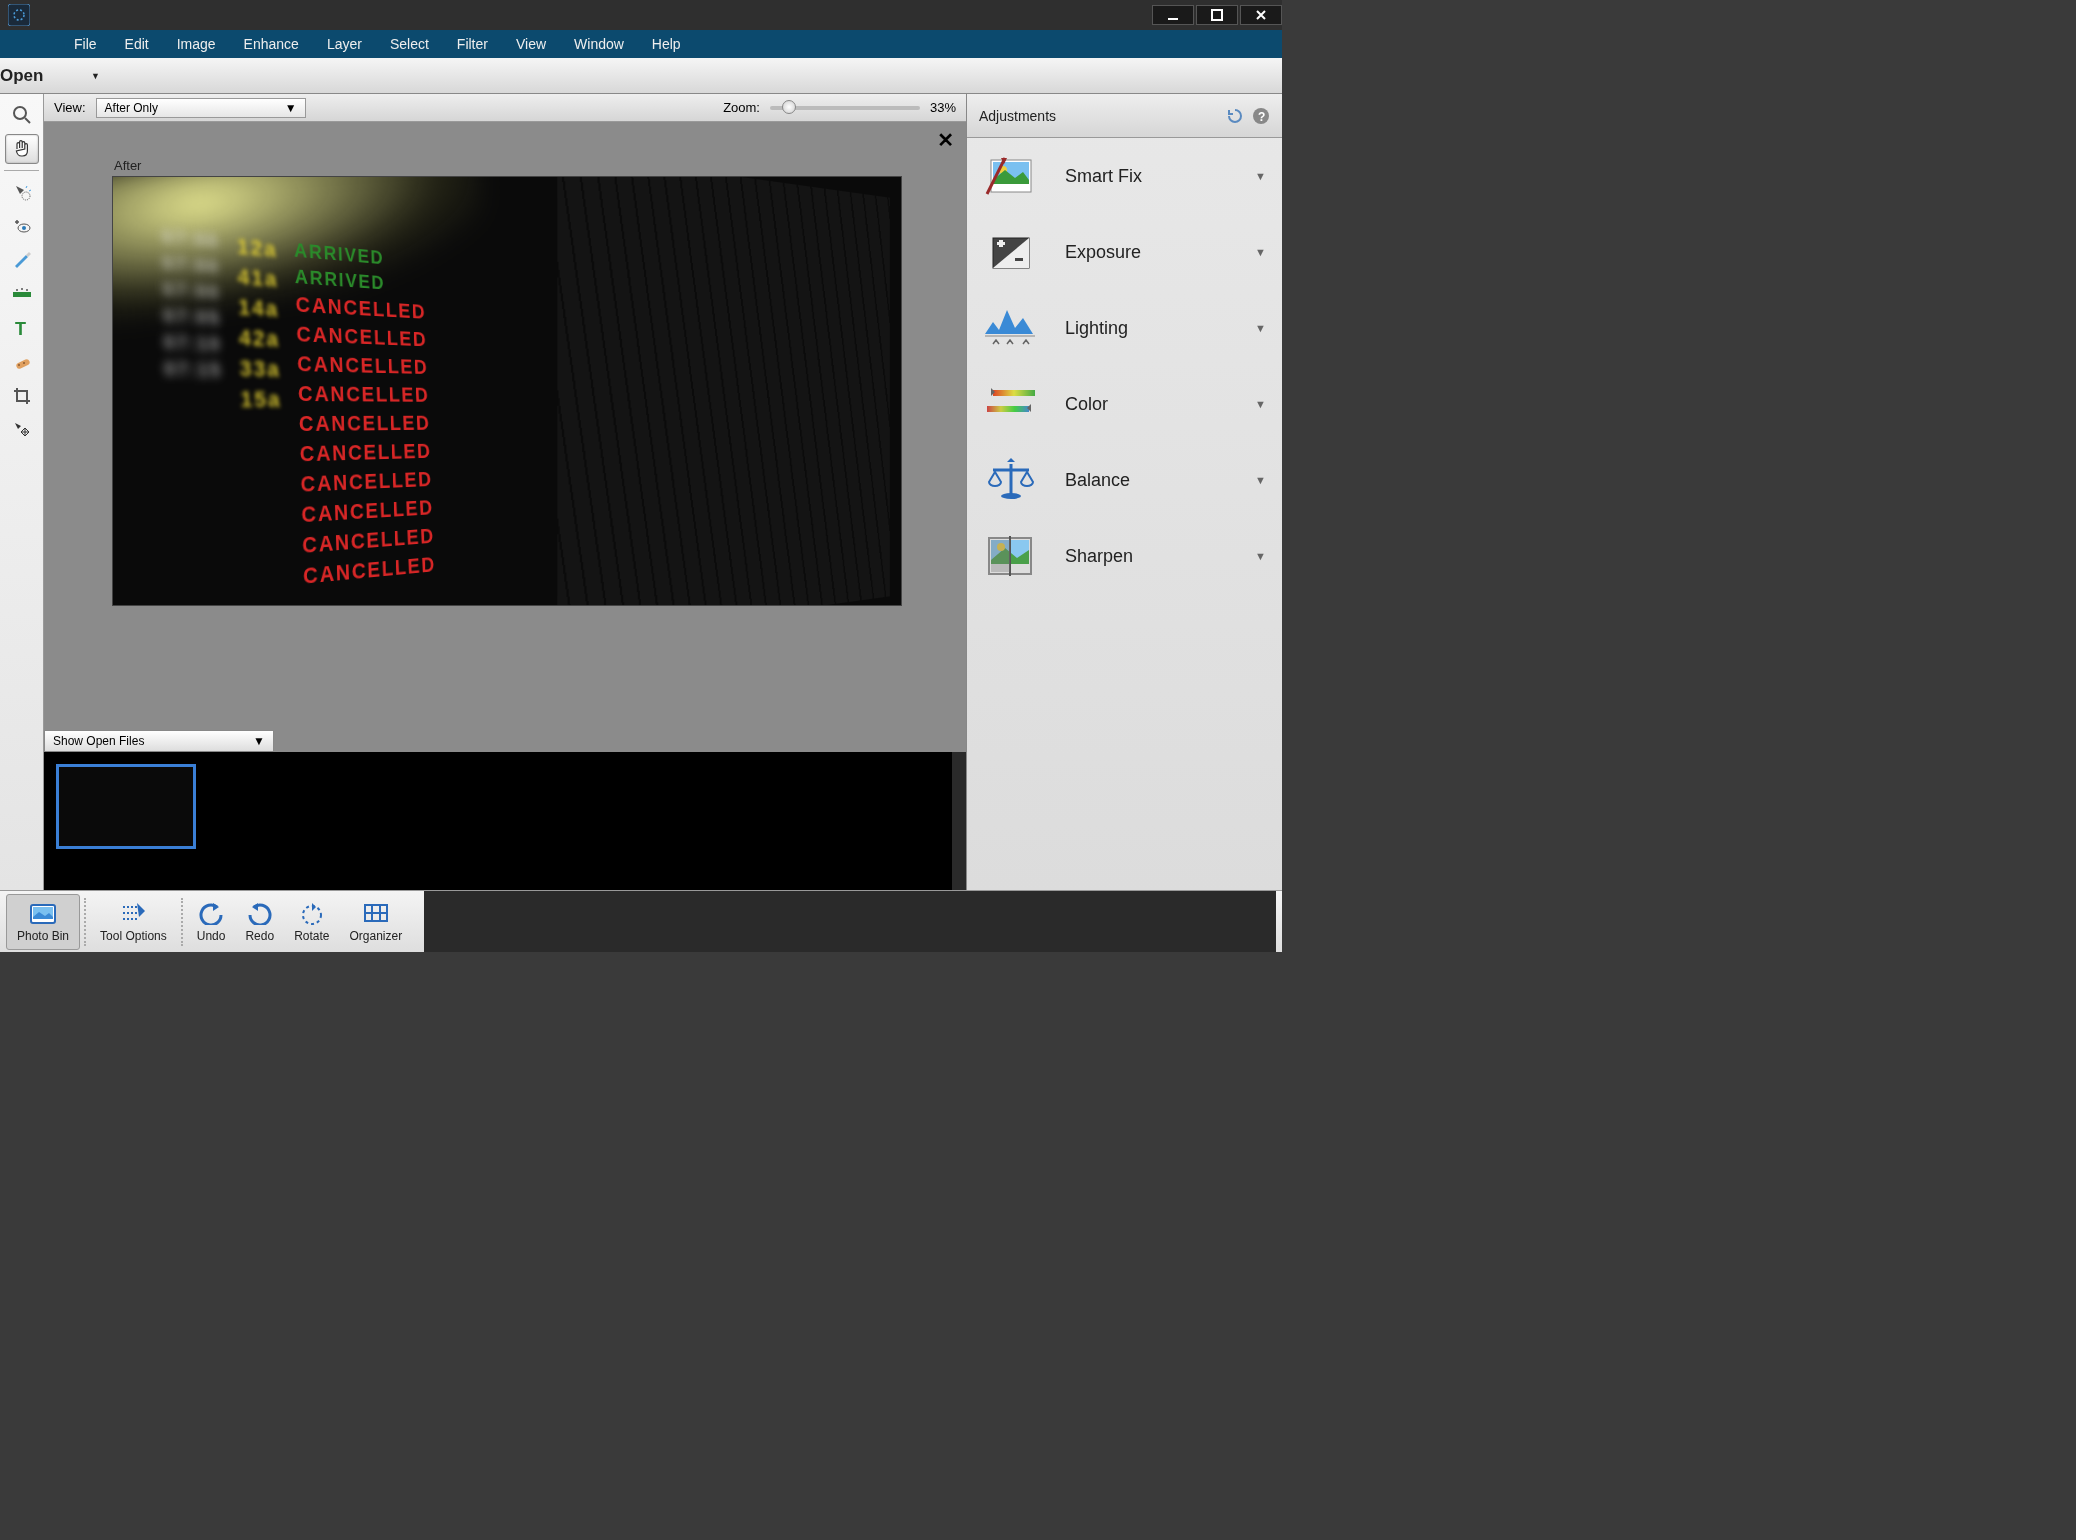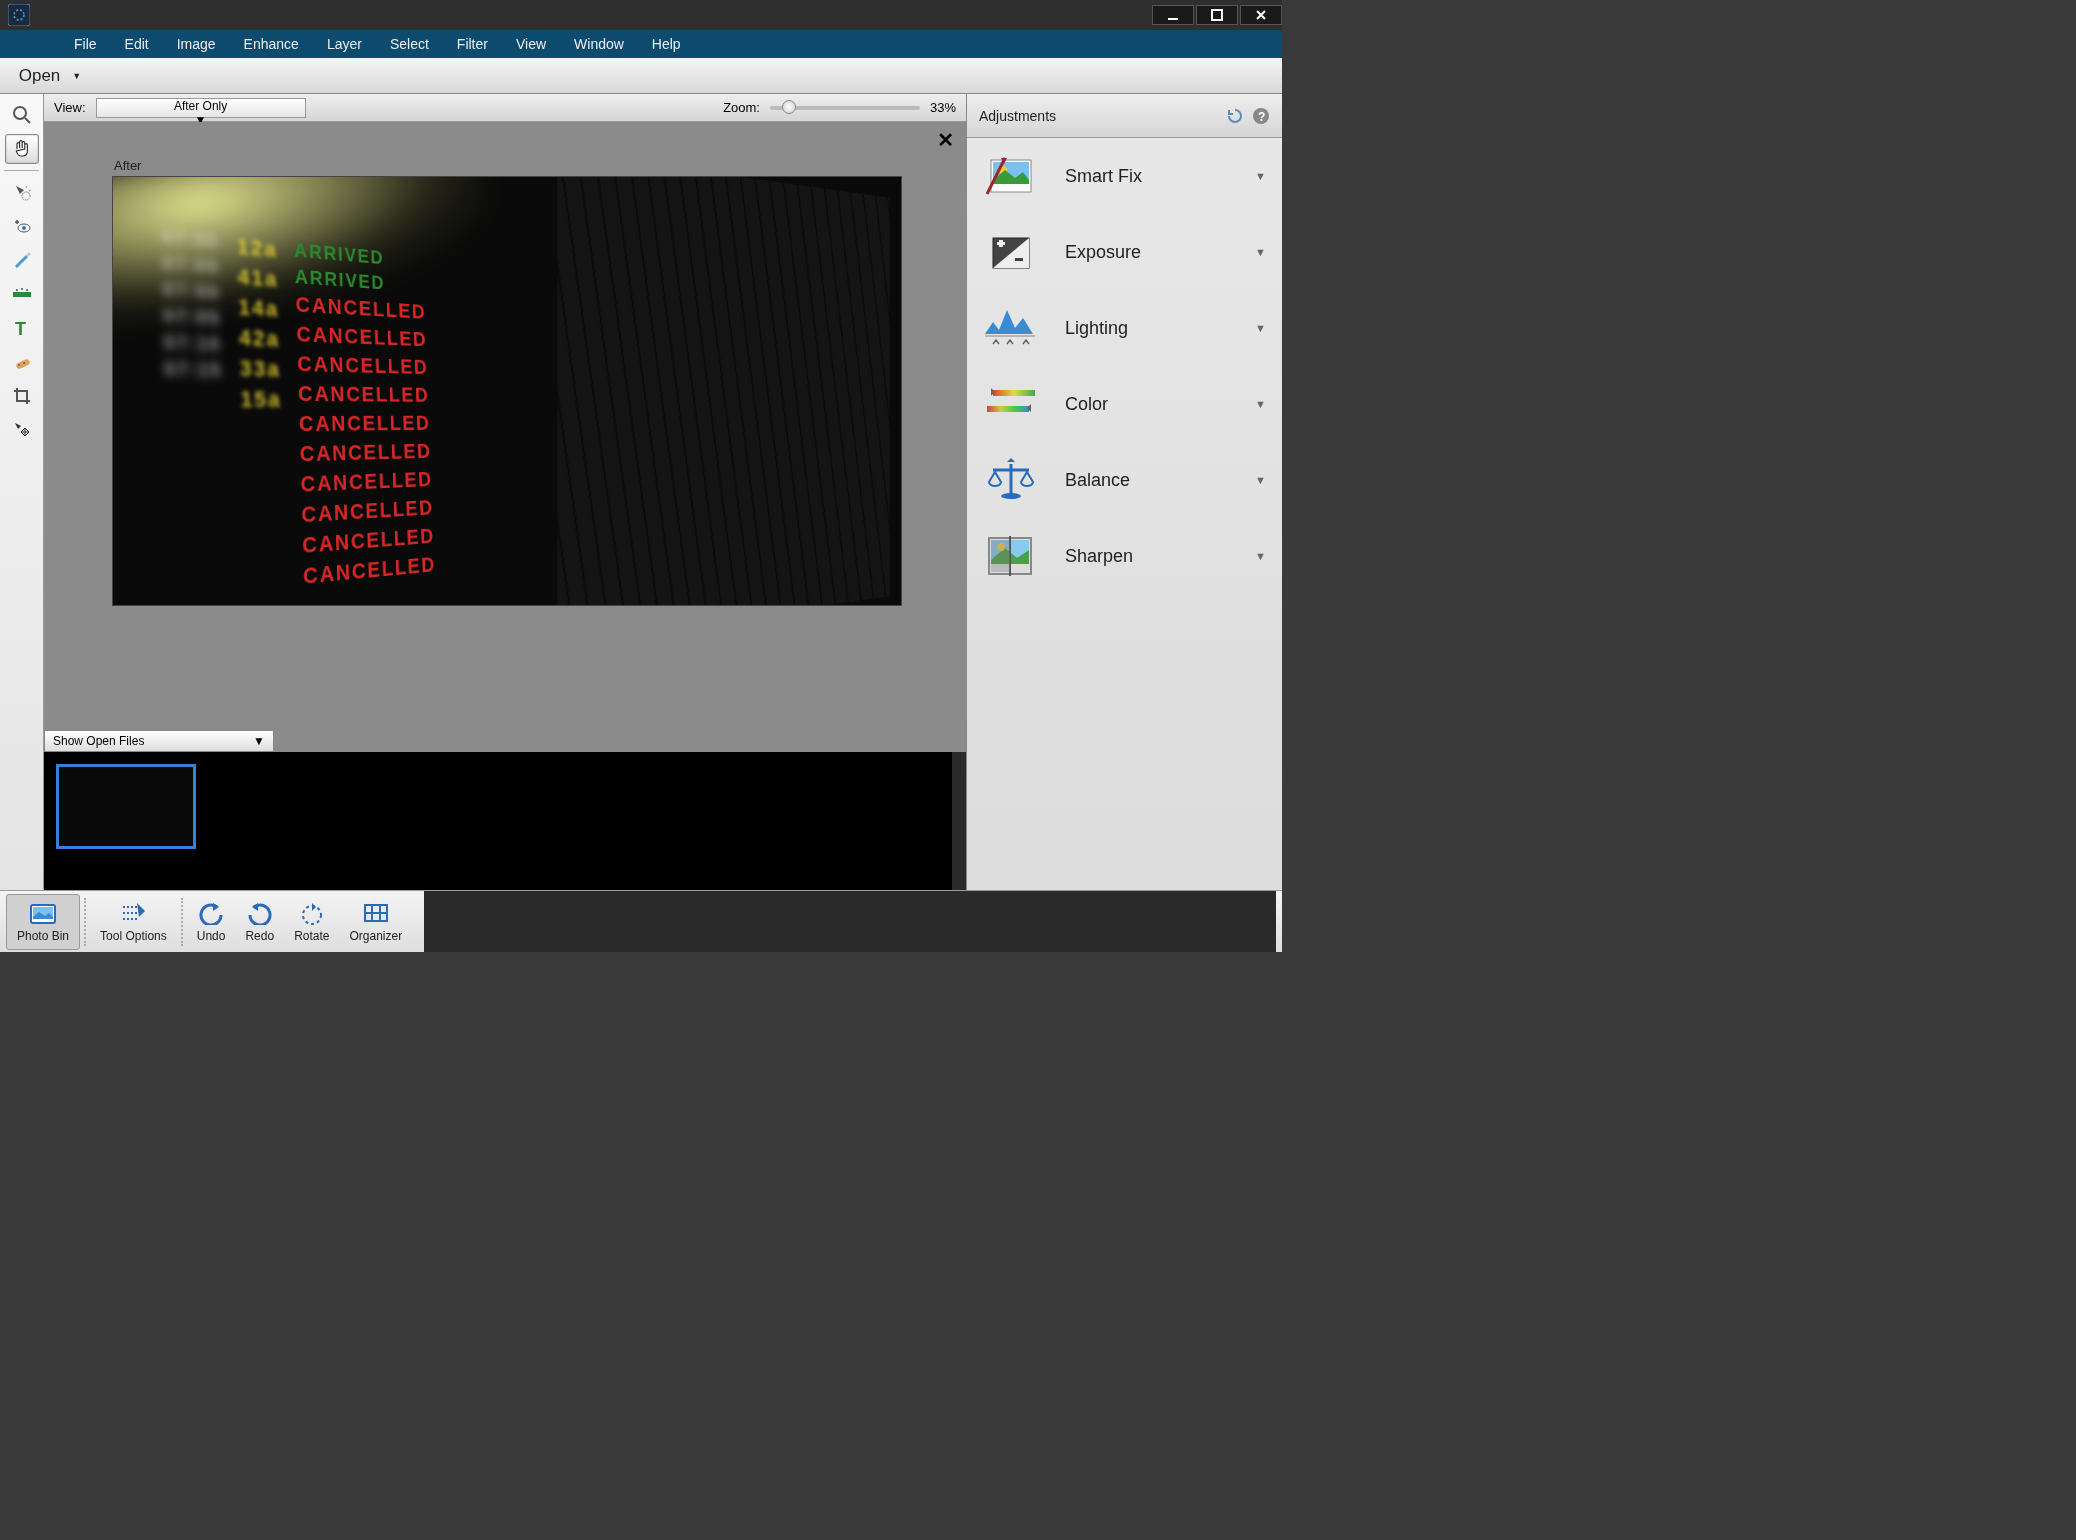--- a/index.html
+++ b/index.html
@@ -10,41 +10,41 @@
 .titlebar-logo { width: 30px; height: 30px; display: flex; align-items: center; justify-content: center; margin-right: auto; margin-left: 4px; }
 .win-btns { display: flex; }
 .win-btn { width: 42px; height: 20px; background: #1a1a1a; border: 1px solid #555; margin-left: 2px; display: flex; align-items: center; justify-content: center; color: #fff; font-size: 14px; cursor: pointer; }
 
 
 .menubar { height: 28px; background: #0c4a6e; display: flex; align-items: center; padding-left: 60px; }
 .menu-item { color: #eee; font-size: 14px; padding: 0 14px; cursor: pointer; }
 
 
 .subbar { height: 36px; background: linear-gradient(#f5f5f5,#d8d8d8); display: flex; border-bottom: 1px solid #888; }
-.open-btn { width: 100px; display: flex; align-items: center; justify-content: center; font-weight: normal; font-size: 17px; color: #222; gap: 12px; cursor: pointer; }
+.open-btn { width: 100px; display: flex; align-items: center; justify-content: space-between; font-weight: bold; font-size: 17px; color: #222; gap: 12px; cursor: pointer; }
 .open-btn .tri { font-size: 9px; }
 .tabspace { flex: 1; display: flex; justify-content: flex-end; }
 .tab { padding: 0 24px; display: flex; align-items: center; font-weight: bold; font-size: 16px; cursor: pointer; }
 .tab.inactive { color: #222; }
 .tab.active { background: #434343; color: #fff; }
 .tab-tail { flex: 1; background: #000; max-width: 642px; }
 
 
 .main-row { display: flex; height: 796px; }
 
 
 .toolstrip { width: 44px; background: linear-gradient(#f8f8f8,#e4e4e4); border-right: 1px solid #999; display: flex; flex-direction: column; align-items: center; padding-top: 6px; gap: 4px; }
 .tool { width: 34px; height: 30px; display: flex; align-items: center; justify-content: center; border-radius: 3px; cursor: pointer; color: #555; }
 .tool.sel { border: 1px solid #888; background: linear-gradient(#fff,#ddd); box-shadow: inset 0 0 2px rgba(0,0,0,.3);}
 .toolstrip hr { width: 80%; border: none; border-top: 1px solid #aaa; margin: 2px 0;}
 
 
 .center { flex: 1; display: flex; flex-direction: column; }
 .viewbar { height: 28px; background: linear-gradient(#eee,#d6d6d6); border-bottom: 1px solid #999; display: flex; align-items: center; padding: 0 10px; font-size: 13px; gap: 10px;}
-.view-select { width: 210px; height: 20px; background: linear-gradient(#fff,#e6e6e6); border: 1px solid #999; display: flex; align-items: center; justify-content: space-between; padding: 0 8px; font-size: 12px; cursor: pointer; flex-direction: column;}
+.view-select { width: 210px; height: 20px; background: linear-gradient(#fff,#e6e6e6); border: 1px solid #999; display: flex; align-items: center; justify-content: space-between; padding: 0 8px; font-size: 12px; cursor: pointer;}
 .zoom-wrap { margin-left: auto; display: flex; align-items: center; gap: 10px; }
 .slider { width: 150px; height: 4px; background: #bbb; border-radius: 2px; position: relative; }
 .slider .thumb { position: absolute; left: 8%; top: -6px; width: 14px; height: 14px; background: radial-gradient(#fff,#ccc); border: 1px solid #888; border-radius: 50%; }
 
 .canvas-wrap { flex: 1; background: #8b8b8b; position: relative; padding: 0;}
 .close-x { position: absolute; right: 12px; top: 6px; font-size: 20px; font-weight: bold; color: #000; cursor: pointer;}
 .after-lbl { position: absolute; left: 70px; top: 36px; font-size: 13px; color: #222; }
 .photo { position: absolute; left: 68px; top: 54px; width: 790px; height: 430px; background: #0a0a0a; overflow: hidden; border: 1px solid #444;}
 .photo-glow { position: absolute; left: -30px; top: -30px; width: 400px; height: 150px; background: radial-gradient(ellipse at 30% 30%, rgba(255,255,160,0.9), rgba(255,255,120,0.1) 60%, transparent 80%); filter: blur(12px); transform: rotate(-8deg);}
 .board { position: absolute; left: 50px; top: 60px; transform: perspective(800px) rotateY(24deg) rotateX(4deg); display: flex; gap: 18px; filter: blur(0.5px);}

